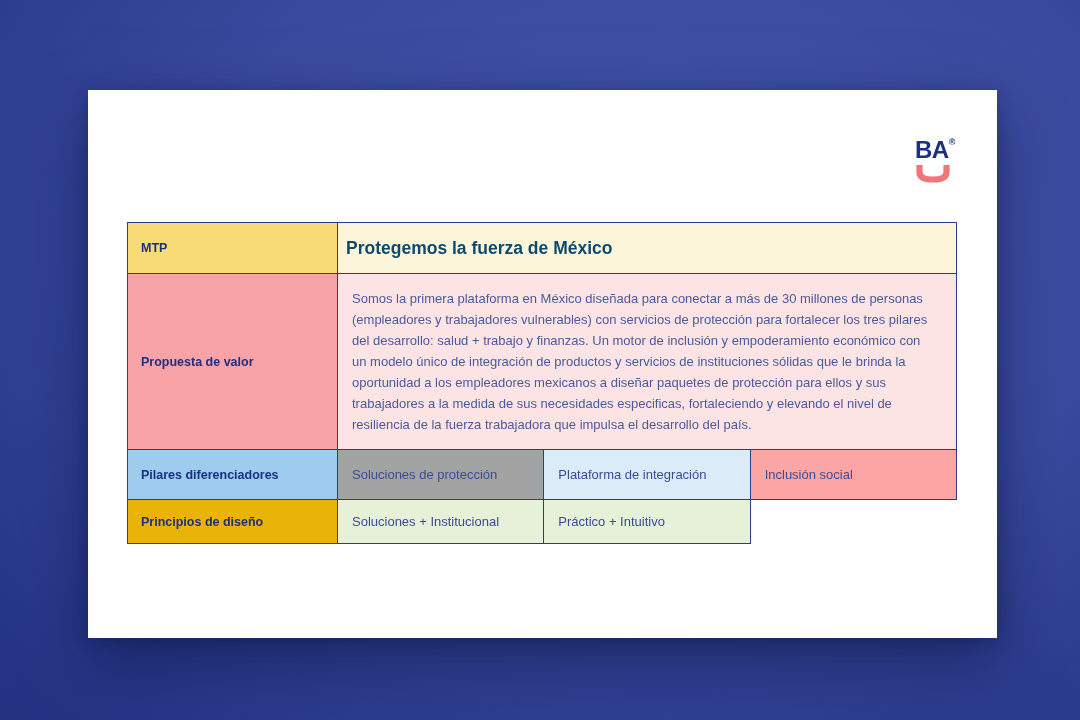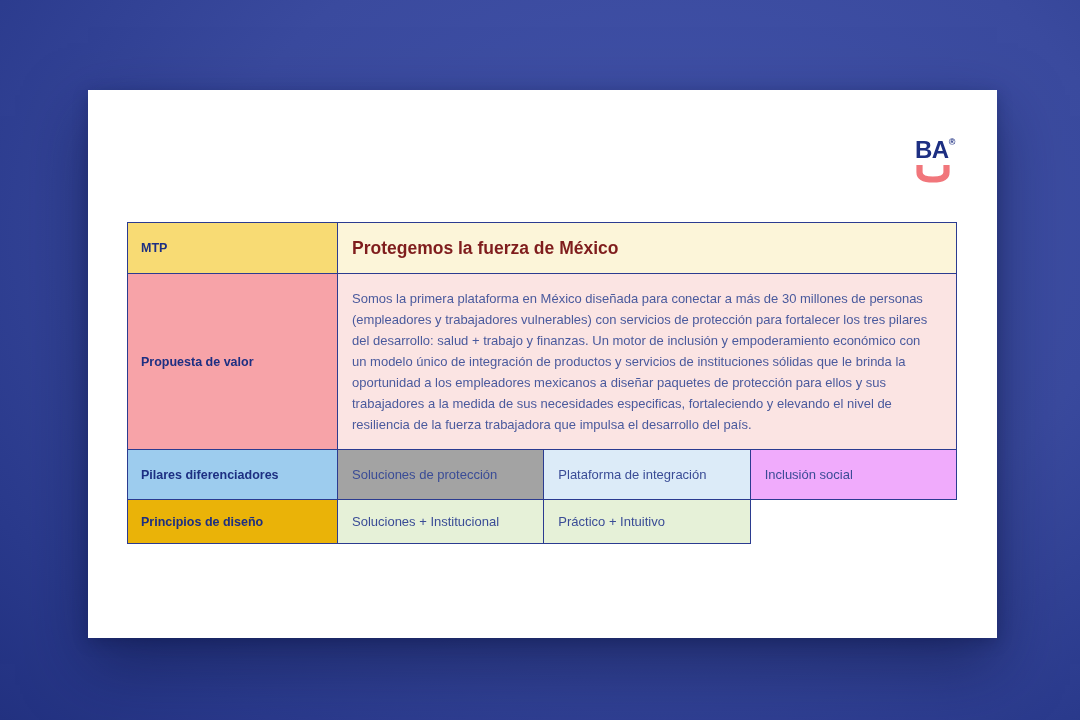--- a/index.html
+++ b/index.html
@@ -42,22 +42,22 @@
     border-right:1.4px solid #2b3b90;
     border-bottom:1.4px solid #2b3b90;
     display:flex; align-items:center;
   }
   .label-cell {
     padding:4px 10px 4px 13px;
     font-size:12.5px; font-weight:700; color:#1d2f82;
   }
   .span3 { grid-column: span 3; }
   .mtp-body {
-    padding-left:14px;
-    font-size:17.5px; font-weight:700; color:#7f1d1d;
+    padding-left:8px;
+    font-size:17.5px; font-weight:700; color:#0c4a6e;
   }
   .value-body {
     padding:14px 18px 14px 14px;
     font-size:13px; line-height:21px; color:#4a5a9d;
   }
   .small-body {
     padding-left:14px; padding-right:8px;
     font-size:13px; color:#3a4c96;
   }
 </style>
@@ -92,21 +92,21 @@
 
     <div class="cell label-cell" style="background-color: rgb(157, 204, 238);">
       <span>Pilares diferenciadores</span>
     </div>
     <div class="cell small-body" style="background-color: #a3a3a3;">
       <span>Soluciones de protección</span>
     </div>
     <div class="cell small-body" style="background-color: rgb(220, 235, 248);">
       <span>Plataforma de integración</span>
     </div>
-    <div class="cell small-body" style="background-color: #f0abfc;">
+    <div class="cell small-body" style="background-color: #fca5a5;">
       <span>Inclusión social</span>
     </div>
 
     <div class="cell label-cell" style="background-color: #eab308;">
       <span>Principios de diseño</span>
     </div>
     <div class="cell small-body" style="background-color: rgb(230, 241, 216);">
       <span>Soluciones + Institucional</span>
     </div>
     <div class="cell small-body" style="background-color: rgb(230, 241, 216);">

